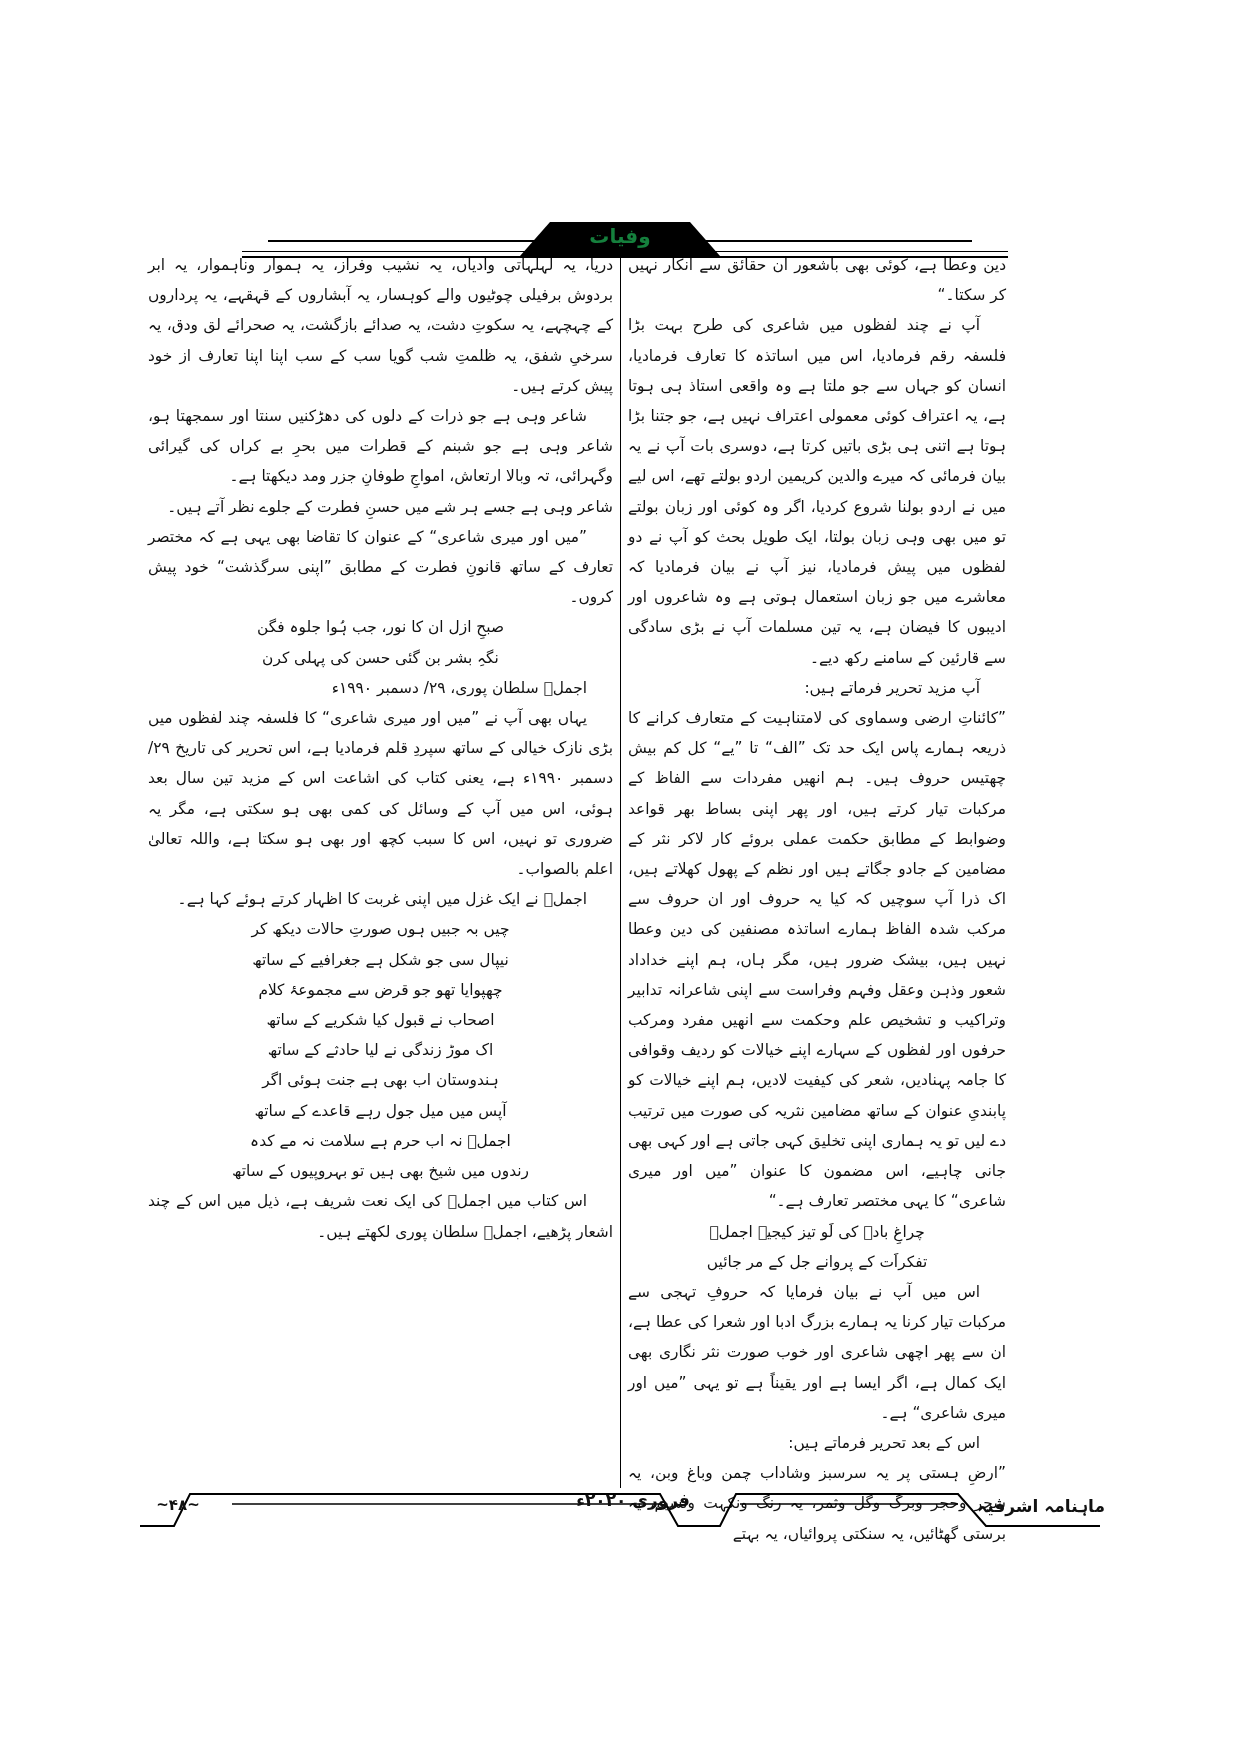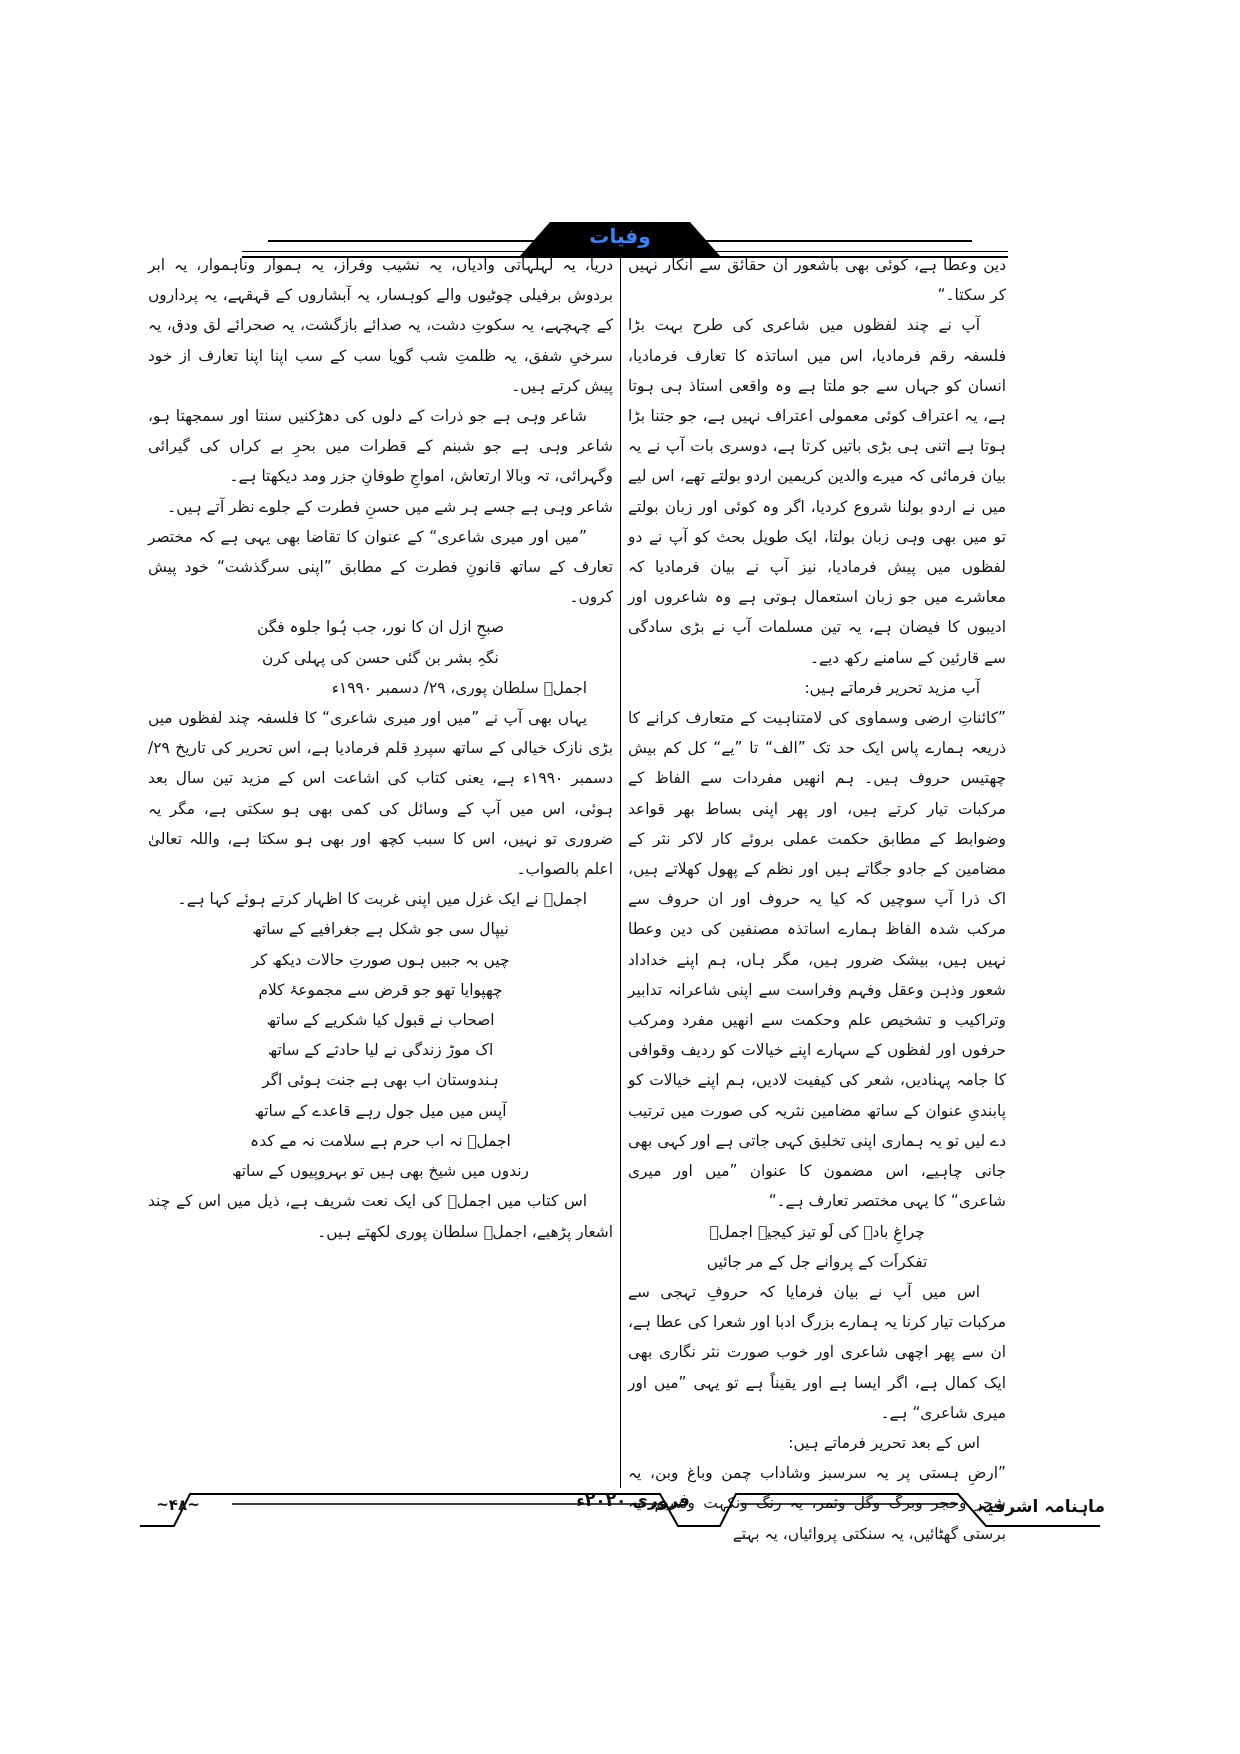--- a/index.html
+++ b/index.html
@@ -6,21 +6,21 @@
   body { width: 1240px; height: 1754px; position: relative; overflow: hidden;
          font-family: "DejaVu Sans", sans-serif; color: #111; }
   .page { position: absolute; left: 0; top: 0; width: 1240px; height: 1754px; }
 
   
   .hdr-line { position: absolute; height: 0; border-top: 2px solid #000; }
   .hdr-line.thin { border-top: 1px solid #000; }
   .hdr-badge { position: absolute; left: 520px; top: 222px; width: 200px; height: 32px; }
   .hdr-badge svg { position: absolute; left: 0; top: 0; }
   .hdr-title { position: absolute; left: 0; top: 2px; width: 200px; text-align: center;
-               color: #3b82f6; font-weight: bold; font-size: 20px; direction: rtl;
+               color: #15803d; font-weight: bold; font-size: 20px; direction: rtl;
                font-family: "DejaVu Sans", sans-serif; letter-spacing: 2px; }
 
   
   .col { position: absolute; top: 250px; direction: rtl; text-align: justify;
          font-family: "DejaVu Sans", sans-serif; font-size: 15.4px; line-height: 30.2px; }
   .col-right { left: 628px; width: 378px; }
   .col-left  { left: 148px; width: 465px; }
   .col-divider { position: absolute; left: 620px; top: 250px; width: 0; height: 1238px; border-left: 1px solid #000; }
   .col p { margin: 0; }
   .col .indent { text-indent: 26px; }
@@ -73,22 +73,22 @@
       <p>شاعر وہی ہے جسے ہر شے میں حسنِ فطرت کے جلوے نظر آتے ہیں۔</p>
       <p class="indent">”میں اور میری شاعری“ کے عنوان کا تقاضا بھی یہی ہے کہ مختصر تعارف کے ساتھ قانونِ فطرت کے مطابق ”اپنی سرگذشت“ خود پیش کروں۔</p>
       <div class="verse">
         <span class="verse-line">صبحِ ازل ان کا نور، جب ہُوا جلوہ فگن</span>
         <span class="verse-line">نگہِ بشر بن گئی حسن کی پہلی کرن</span>
       </div>
       <p class="indent">اجملؔ سلطان پوری، ۲۹/ دسمبر ۱۹۹۰ء</p>
       <p class="indent">یہاں بھی آپ نے ”میں اور میری شاعری“ کا فلسفہ چند لفظوں میں بڑی نازک خیالی کے ساتھ سپردِ قلم فرمادیا ہے، اس تحریر کی تاریخ ۲۹/ دسمبر ۱۹۹۰ء ہے، یعنی کتاب کی اشاعت اس کے مزید تین سال بعد ہوئی، اس میں آپ کے وسائل کی کمی بھی ہو سکتی ہے، مگر یہ ضروری تو نہیں، اس کا سبب کچھ اور بھی ہو سکتا ہے، واللہ تعالیٰ اعلم بالصواب۔</p>
       <p class="indent">اجملؔ نے ایک غزل میں اپنی غربت کا اظہار کرتے ہوئے کہا ہے۔</p>
       <div class="verse">
+        <span class="verse-line">چیں بہ جبیں ہوں صورتِ حالات دیکھ کر</span>
         <span class="verse-line">نیپال سی جو شکل ہے جغرافیے کے ساتھ</span>
-        <span class="verse-line">چیں بہ جبیں ہوں صورتِ حالات دیکھ کر</span>
         <span class="verse-line">چھپوایا تھو جو قرض سے مجموعۂ کلام</span>
         <span class="verse-line">اصحاب نے قبول کیا شکریے کے ساتھ</span>
         <span class="verse-line">اک موڑ زندگی نے لیا حادثے کے ساتھ</span>
         <span class="verse-line">ہندوستان اب بھی ہے جنت ہوئی اگر</span>
         <span class="verse-line">آپس میں میل جول رہے قاعدے کے ساتھ</span>
         <span class="verse-line">اجملؔ نہ اب حرم ہے سلامت نہ مے کدہ</span>
         <span class="verse-line">رندوں میں شیخ بھی ہیں تو بہروپیوں کے ساتھ</span>
       </div>
       <p class="indent">اس کتاب میں اجملؔ کی ایک نعت شریف ہے، ذیل میں اس کے چند اشعار پڑھیے، اجملؔ سلطان پوری لکھتے ہیں۔</p>
     </div>

